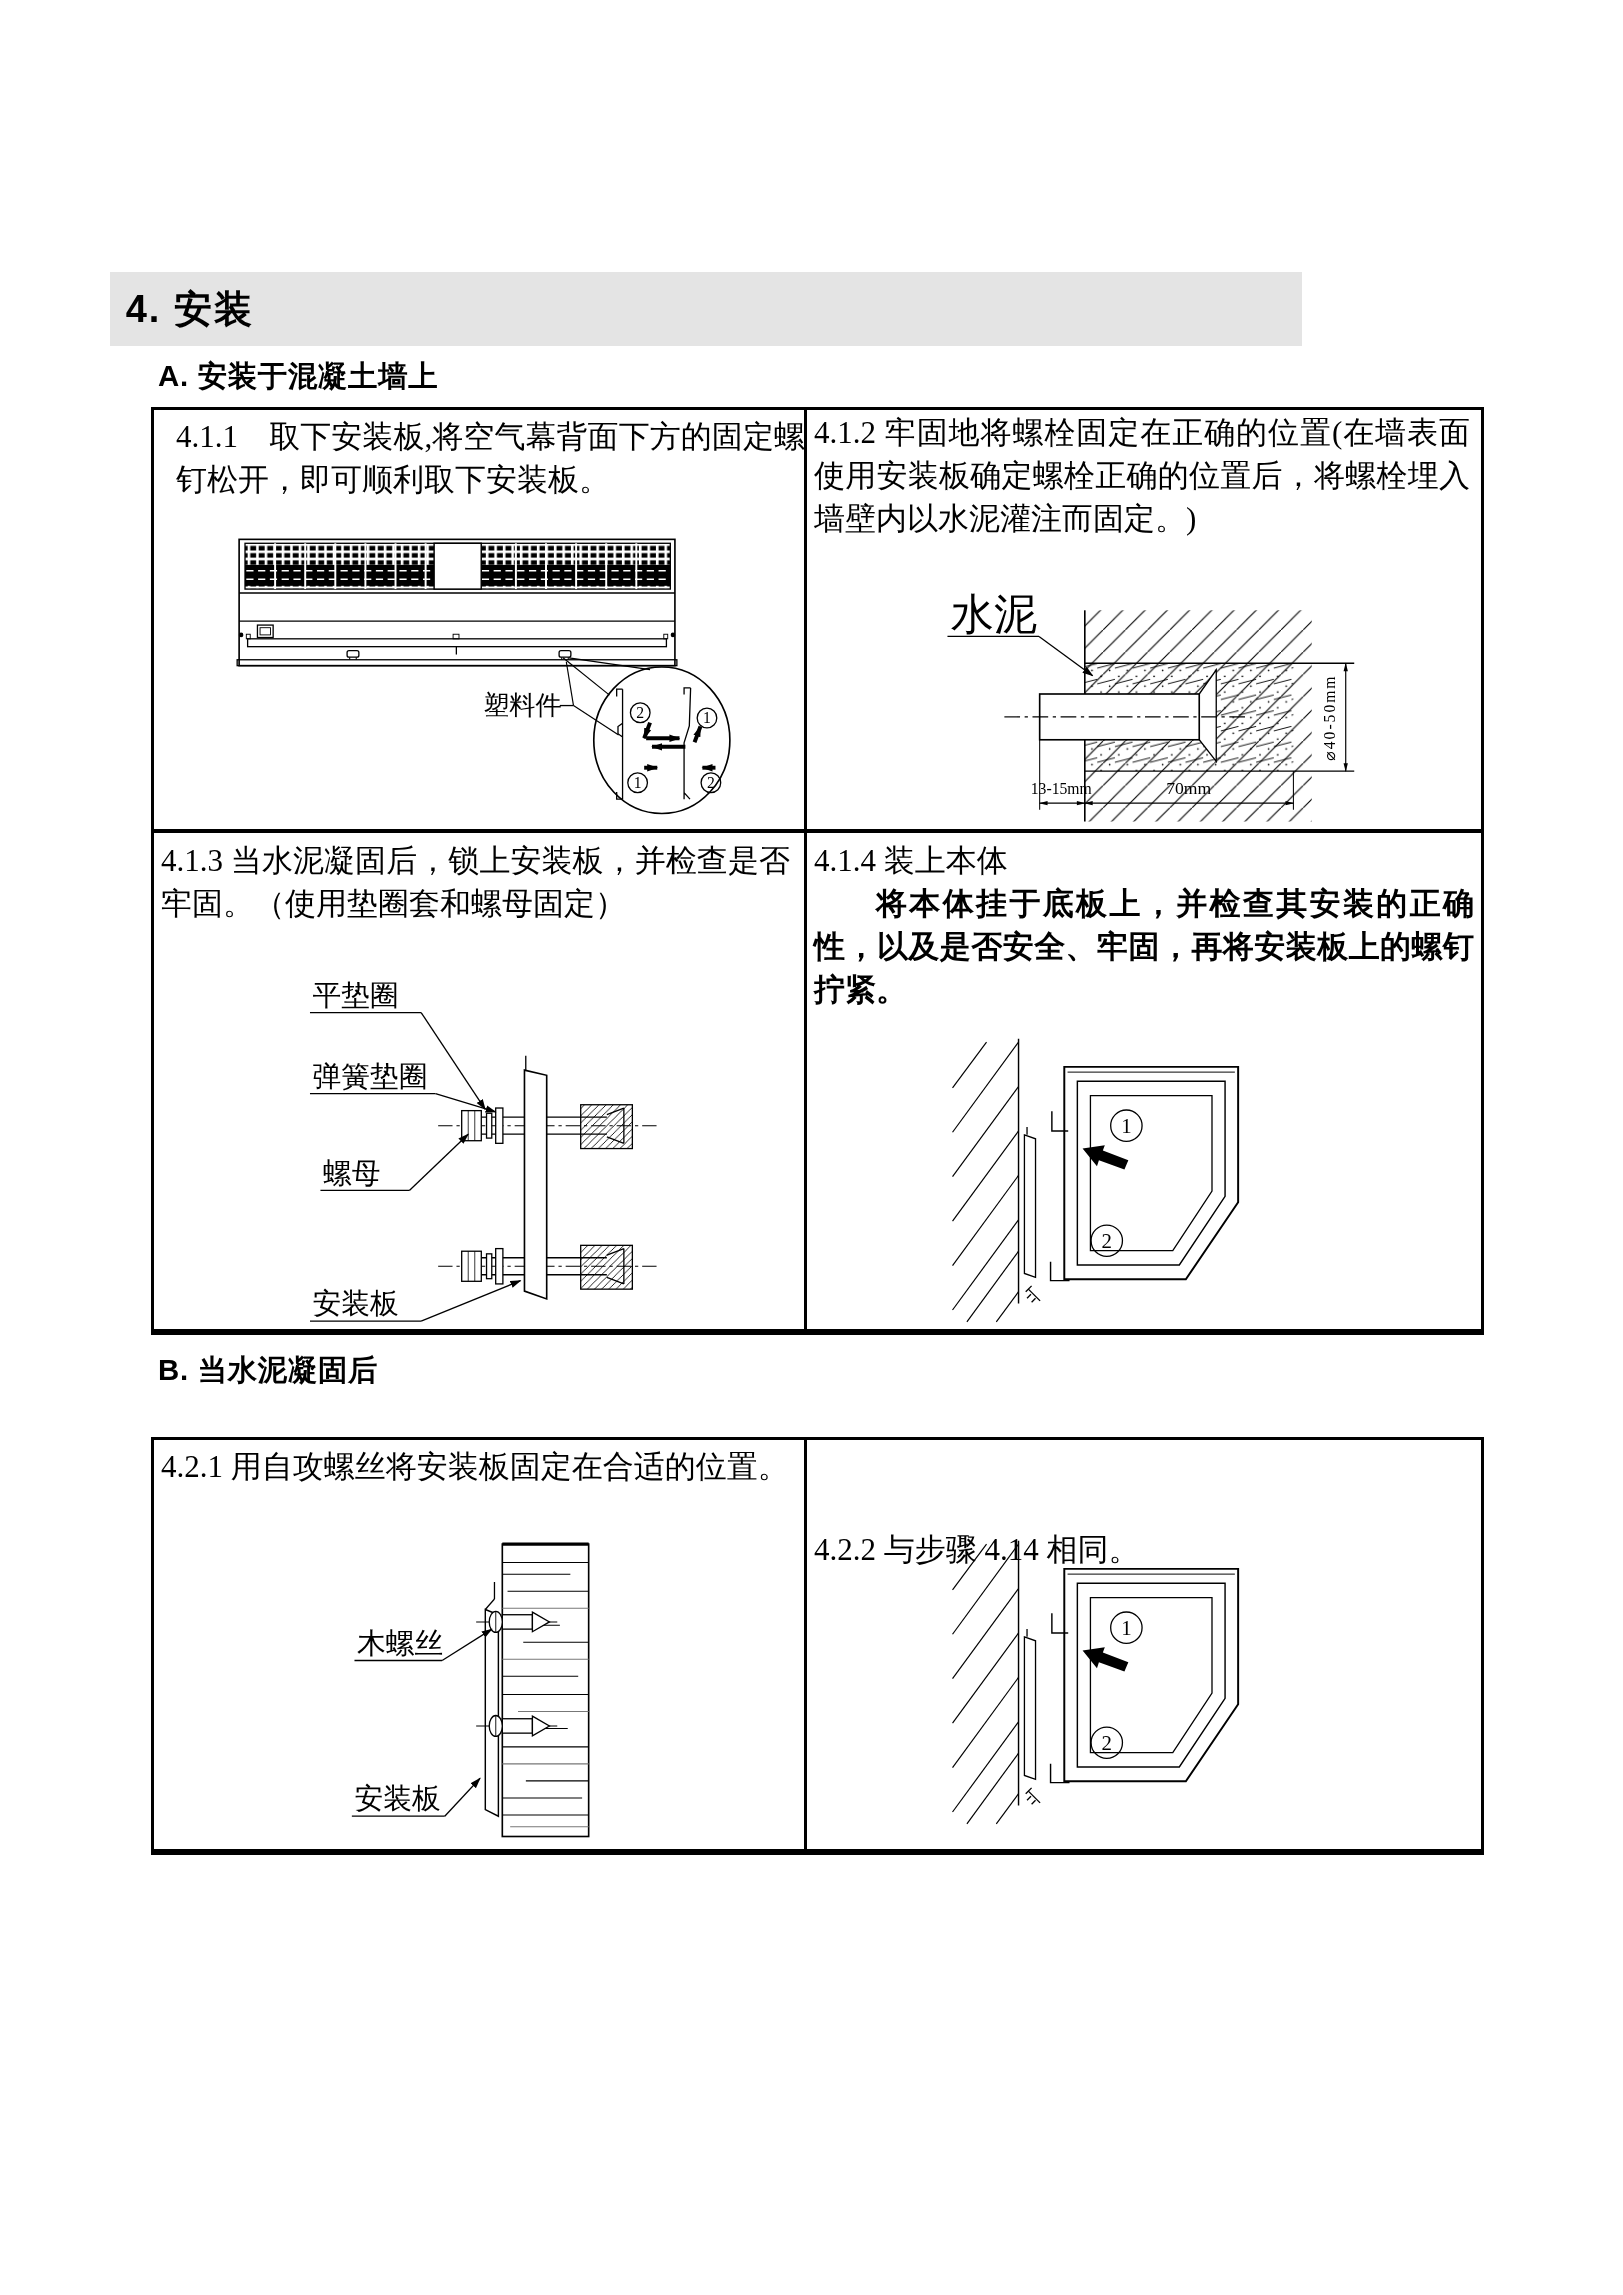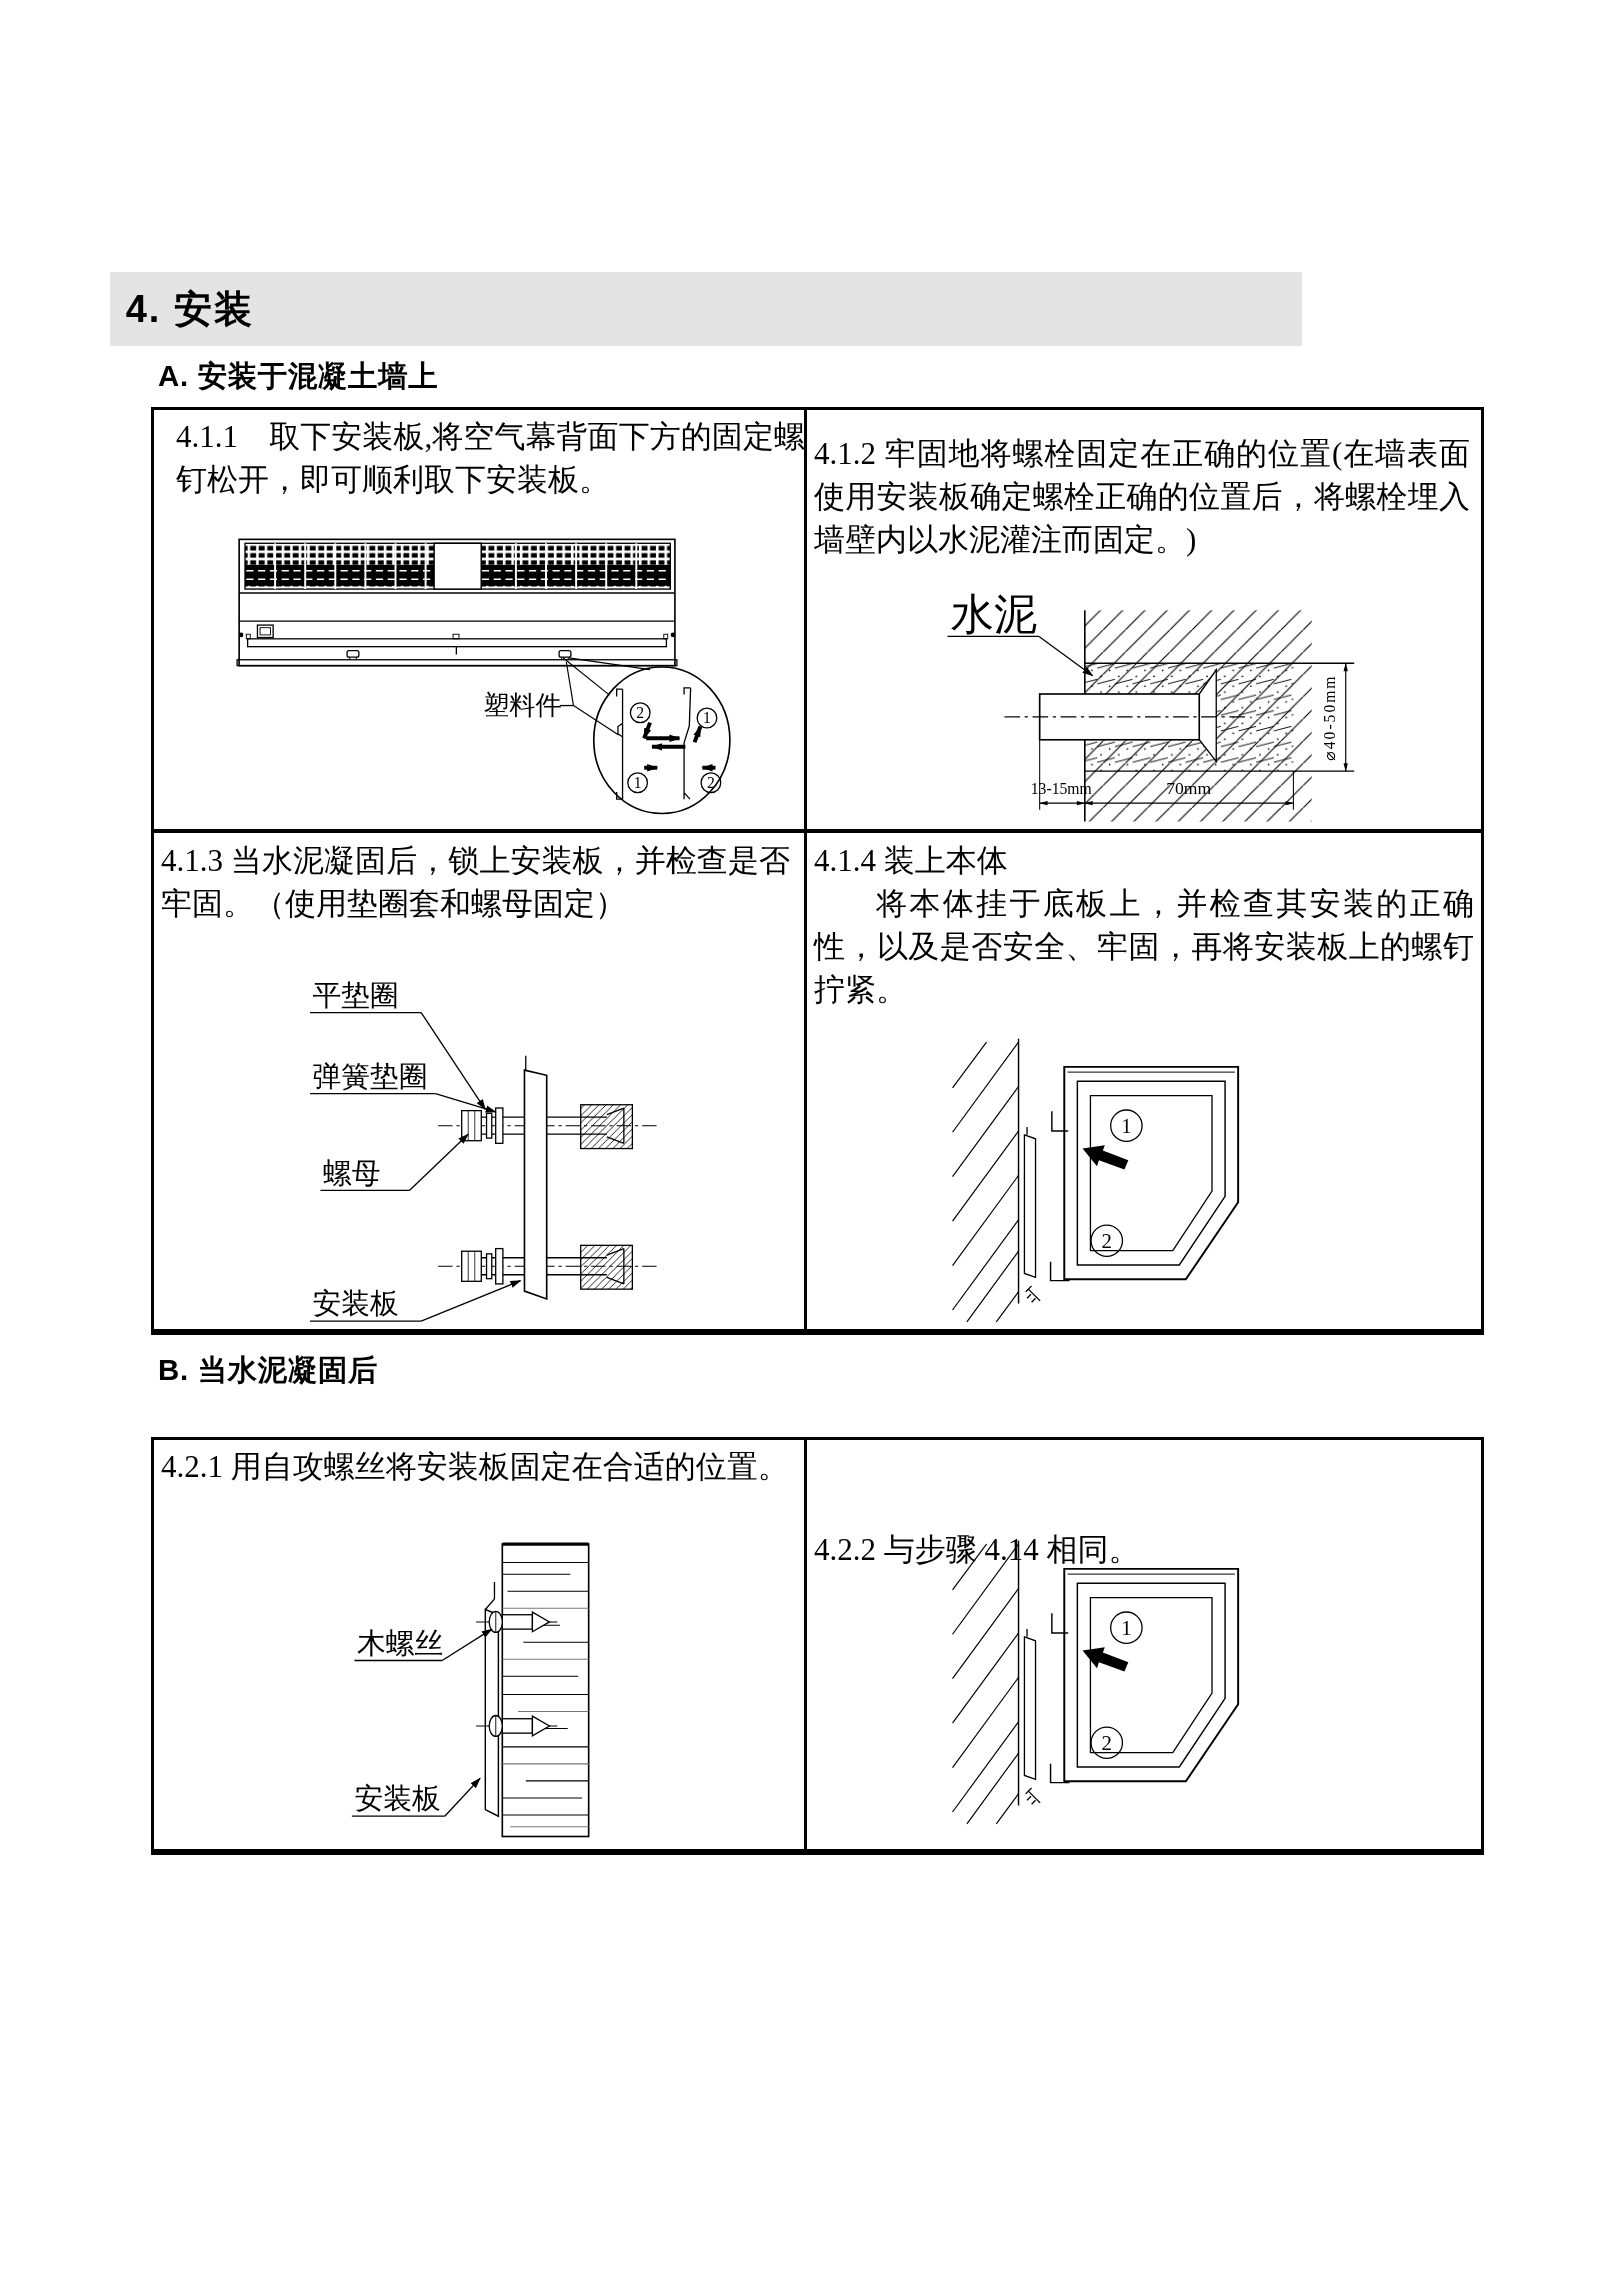--- a/index.html
+++ b/index.html
@@ -13,24 +13,24 @@
        font-size:29.4px;font-weight:700;letter-spacing:0.7px;}
   #secA{left:158px;top:357px;text-align:center;}
   #secB{left:158px;top:1351px;}
   .tbl{position:absolute;border:3.3px solid #000;background:#fff;}
   #t1{left:151px;top:407px;width:1327px;height:919px;border-bottom-width:6.5px;}
   #t2{left:151px;top:1437px;width:1327px;height:409px;border-bottom-width:6.5px;}
   .vd{position:absolute;top:0;bottom:0;left:650px;width:3.3px;background:#000;}
   #t1 .hd{position:absolute;left:0;right:0;top:419px;height:3.9px;background:#000;}
   .pt{position:absolute;font-size:31px;line-height:43px;text-align:justify;color:#000;}
   #p411{left:176px;top:415px;width:629px;}
-  #p412{left:814px;top:432px;width:656px;}
+  #p412{left:814px;top:411px;width:656px;}
   #p413{left:161px;top:839px;width:629px;}
   #p414{left:814px;top:839px;width:660px;}
-  #p414b{text-indent:2em;}
+  #p414b{text-indent:2em;font-weight:bold;}
   #p421{left:161px;top:1445px;width:629px;}
   #p422{left:814px;top:1528px;width:654px;}
   svg.diag{position:absolute;overflow:visible;}
   svg text{font-family:"Liberation Serif","DejaVu Serif",serif;fill:#000;}
 </style>
 </head>
 <body>
 
 <div class="page">
 

